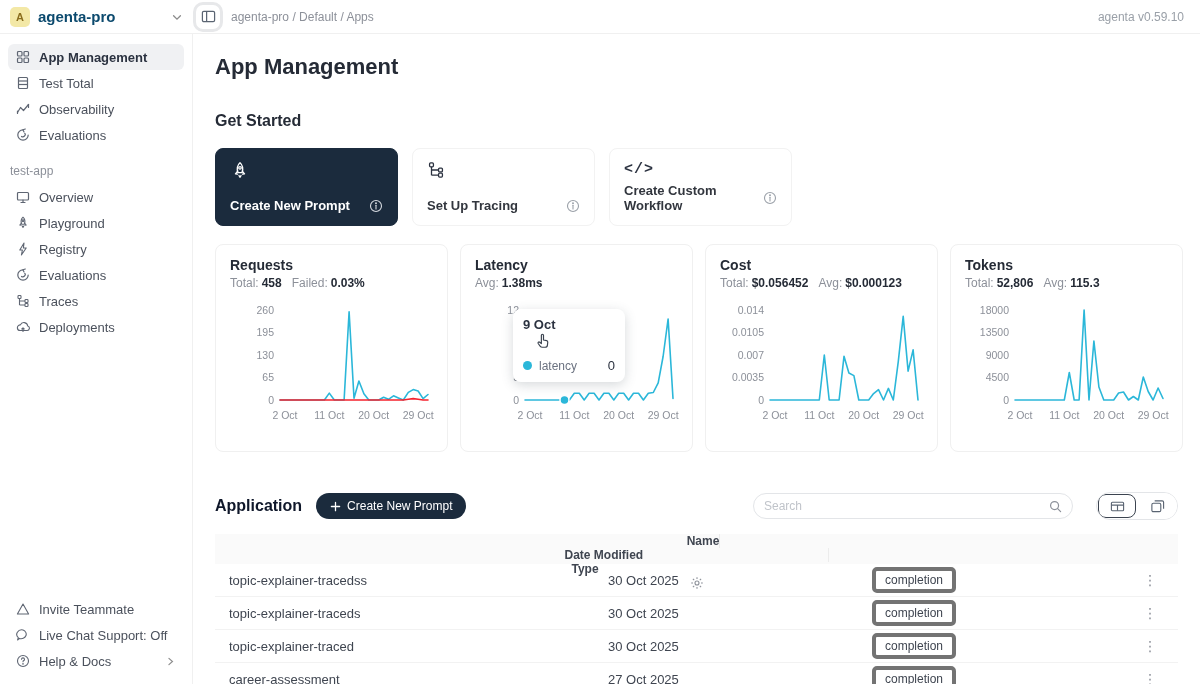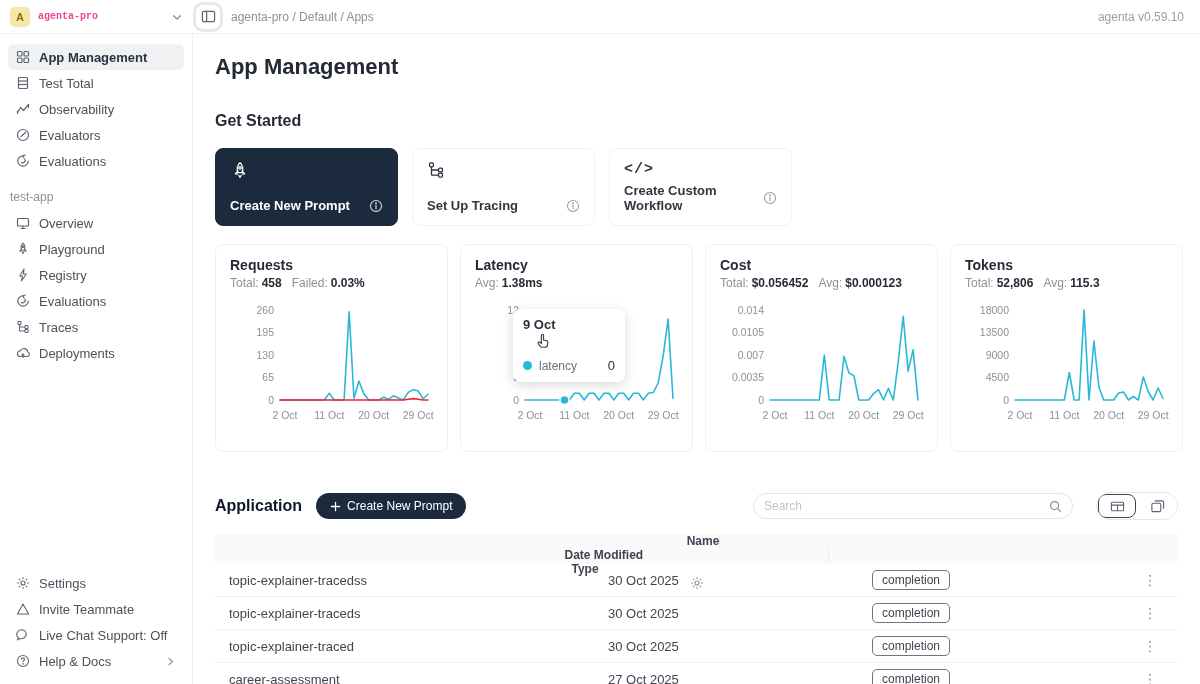--- a/index.html
+++ b/index.html
@@ -2,21 +2,21 @@
 <html><head>
 <meta charset="utf-8">
 <style>
   * { box-sizing: border-box; margin: 0; padding: 0; }
   html,body { width:1200px; height:684px; overflow:hidden; background:#fff;
     font-family:"Liberation Sans", sans-serif; color:#32363e; }
   .topbar { height:34px; display:flex; align-items:center; border-bottom:1px solid #f0f0f0; background:#fff; }
   .workspace { width:193px; display:flex; align-items:center; gap:8px; padding:0 10px; }
   .avatar { width:20px; height:20px; border-radius:5px; background:#f3e8a6; color:#8a6d1d;
     font-size:11px; font-weight:700; display:flex; align-items:center; justify-content:center; }
-  .ws-name { font-size:10px; font-weight:600; color:#ec4899;font-family:Liberation Mono, monospace; }
+  .ws-name { font-size:15px; font-weight:600; color:#0c4a6e; }
   .ws-chevron { margin-left:auto; color:#8c8c8c; display:flex; }
   .collapse-btn { width:30px; height:30px; border:3px solid #e7e8ea; border-radius:10px; background:#fff;
     display:flex; align-items:center; justify-content:center; color:#5a6472; margin-right:8px; }
   .breadcrumb { font-size:12px; color:#8c9099; }
   .version { margin-left:auto; font-size:12px; color:#9aa0a8; padding-right:16px; }
 
   .layout { display:flex; height:650px; }
   .sidebar { width:193px; border-right:1px solid #f0f0f0; padding:10px 8px 10px 8px;
     display:flex; flex-direction:column; flex-shrink:0; }
   .side-item { display:flex; align-items:center; gap:9px; height:26px; padding:0 8px; border-radius:6px;
@@ -77,21 +77,21 @@
 
   .table { margin-top:14px; }
   .t-head { display:flex; align-items:center; height:30px; background:#fafafa; font-size:12px; font-weight:700; color:#3f4550;flex-direction:column; }
   .t-row { display:flex; align-items:center; height:33px; border-bottom:1px solid #f2f2f2; font-size:13px; color:#3f4550; cursor:pointer; }
   .c-name { flex:1; padding-left:14px; }
   .c-date { width:264px; }
   .c-type { width:250px; }
   .c-act { width:56px; display:flex; justify-content:center; color:#8c9099; }
   .t-head .c-name, .t-head .c-date { border-right:1px solid #ececec; height:16px; display:flex; align-items:center; }
   .t-head .c-type { height:16px; display:flex; align-items:center; }
-  .chip { display:inline-block; border:1px solid #737373; border-radius:5px; padding:2px 9px; font-size:12px; color:#3f4550; background:#fff; }
+  .chip { display:inline-block; border:4px solid #737373; border-radius:5px; padding:2px 9px; font-size:12px; color:#3f4550; background:#fff; }
   .kebab { font-size:14px; color:#8c9099; letter-spacing:0; cursor:pointer; }
 </style>
 </head>
 <body>
 
 <div class="topbar">
   <div class="workspace">
     <span class="avatar">A</span>
     <span class="ws-name">agenta-pro</span>
     <span class="ws-chevron">
@@ -140,29 +140,20 @@
             <path d="M1.5 11.5 L1.5 9"></path>
             <path d="M1.5 10.5 L4.5 5.5 L7.5 8.5 L12.5 2.5"></path>
             <path d="M12.5 2.5 L12.5 5.5"></path>
           </svg>
         </span>
       <span>Observability</span>
     </div>
     <div class="side-item">
       <span class="icn">
           <svg width="14" height="14" viewBox="0 0 14 14" fill="none" stroke="currentColor" stroke-width="1.2" stroke-linecap="round">
-            <circle cx="7" cy="7" r="5.5"></circle>
-            <path d="M5 8.5 L9.5 4.5"></path>
-          </svg>
-        </span>
-      <span>Evaluators</span>
-    </div>
-    <div class="side-item">
-      <span class="icn">
-          <svg width="14" height="14" viewBox="0 0 14 14" fill="none" stroke="currentColor" stroke-width="1.2" stroke-linecap="round">
             <path d="M12.2 7 A5.2 5.2 0 1 1 7 1.8"></path>
             <path d="M7 1.8 L9.3 1 M7 1.8 L8 4"></path>
             <path d="M5.5 8.5 Q7 9.5 8.5 8 T 8.8 5.5"></path>
           </svg>
         </span>
       <span>Evaluations</span>
     </div>
 
     <div class="side-section">test-app</div>
 
@@ -221,29 +212,20 @@
       <span class="icn">
           <svg width="14" height="14" viewBox="0 0 14 14" fill="none" stroke="currentColor" stroke-width="1.1" stroke-linecap="round" stroke-linejoin="round">
             <path d="M4 10.5 A2.8 2.8 0 1 1 4.4 4.9 A3.8 3.8 0 0 1 11.7 6 A2.3 2.3 0 0 1 10.8 10.5 Z"></path>
             <path d="M7 11.5 V7.8 M5.8 9 L7 7.8 L8.2 9"></path>
           </svg>
         </span>
       <span>Deployments</span>
     </div>
 
     <div class="side-footer">
-      <div class="side-item">
-        <span class="icn">
-            <svg width="14" height="14" viewBox="0 0 14 14" fill="none" stroke="currentColor" stroke-width="1.1">
-              <circle cx="7" cy="7" r="2"></circle>
-              <path d="M7 1.2 V3 M7 11 V12.8 M1.2 7 H3 M11 7 H12.8 M2.9 2.9 L4.2 4.2 M9.8 9.8 L11.1 11.1 M11.1 2.9 L9.8 4.2 M4.2 9.8 L2.9 11.1"></path>
-            </svg>
-          </span>
-        <span>Settings</span>
-      </div>
       <div class="side-item">
         <span class="icn">
             <svg width="14" height="14" viewBox="0 0 14 14" fill="none" stroke="currentColor" stroke-width="1.1" stroke-linejoin="round">
               <path d="M7 2 L12.6 12 H1.4 Z"></path>
             </svg>
           </span>
         <span>Invite Teammate</span>
       </div>
       <div class="side-item">
         <span class="icn">

